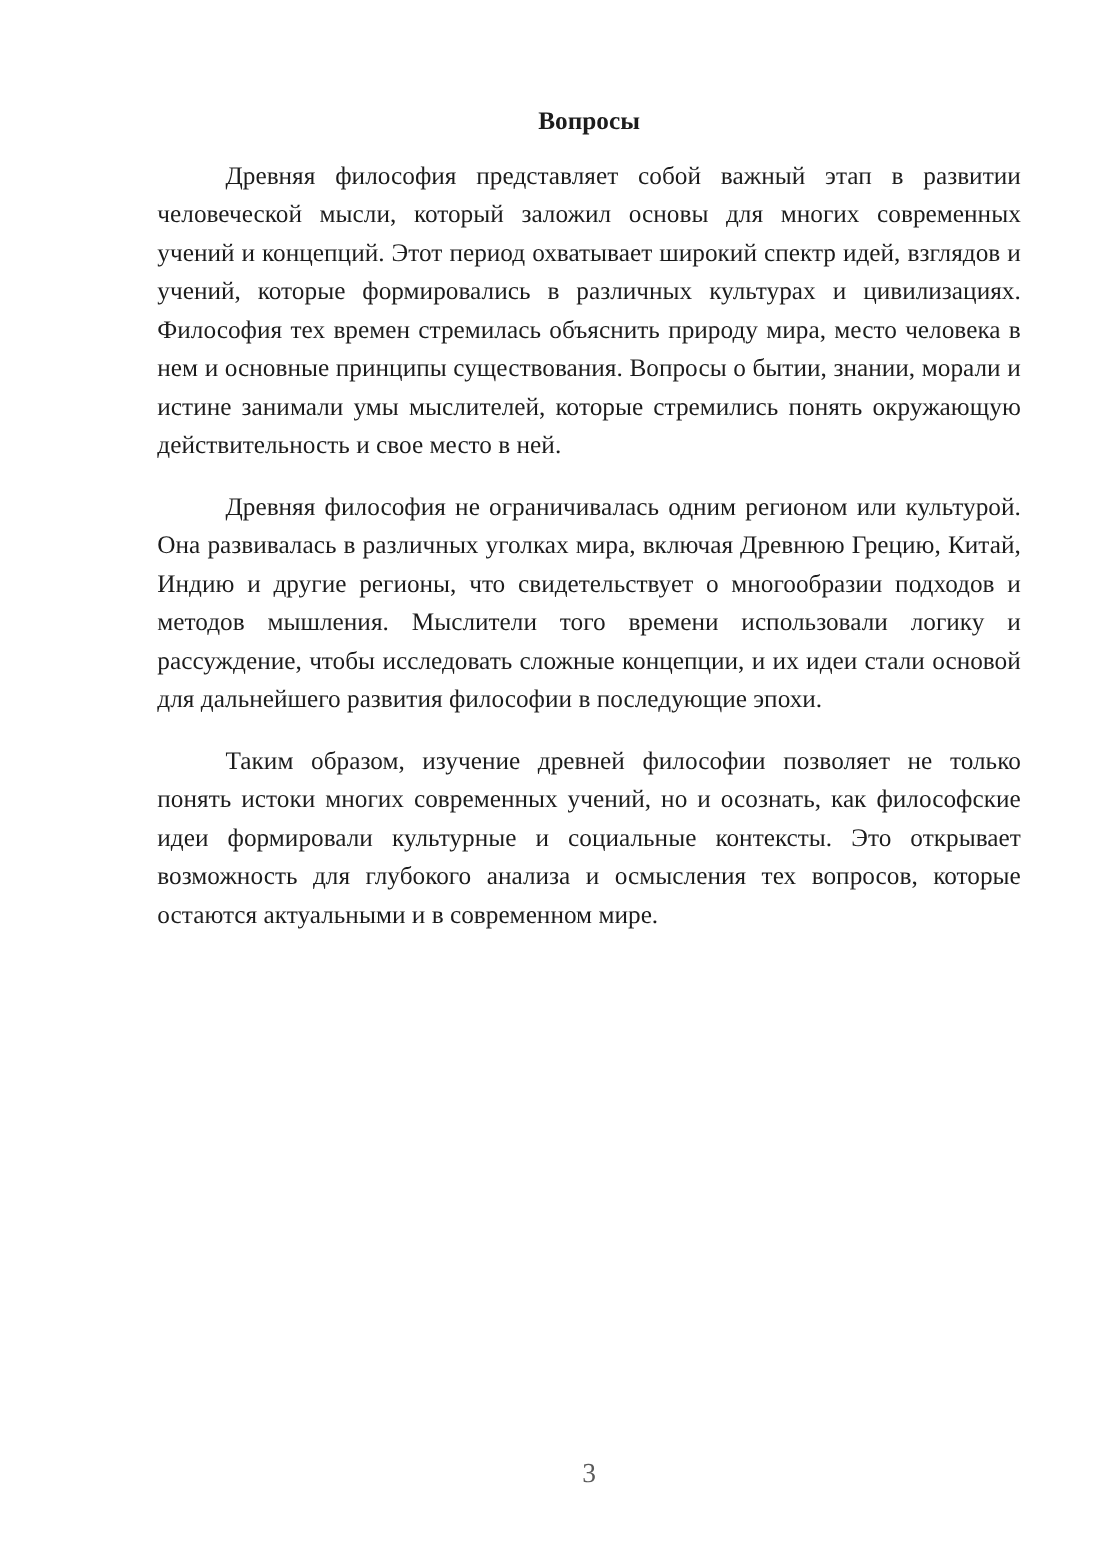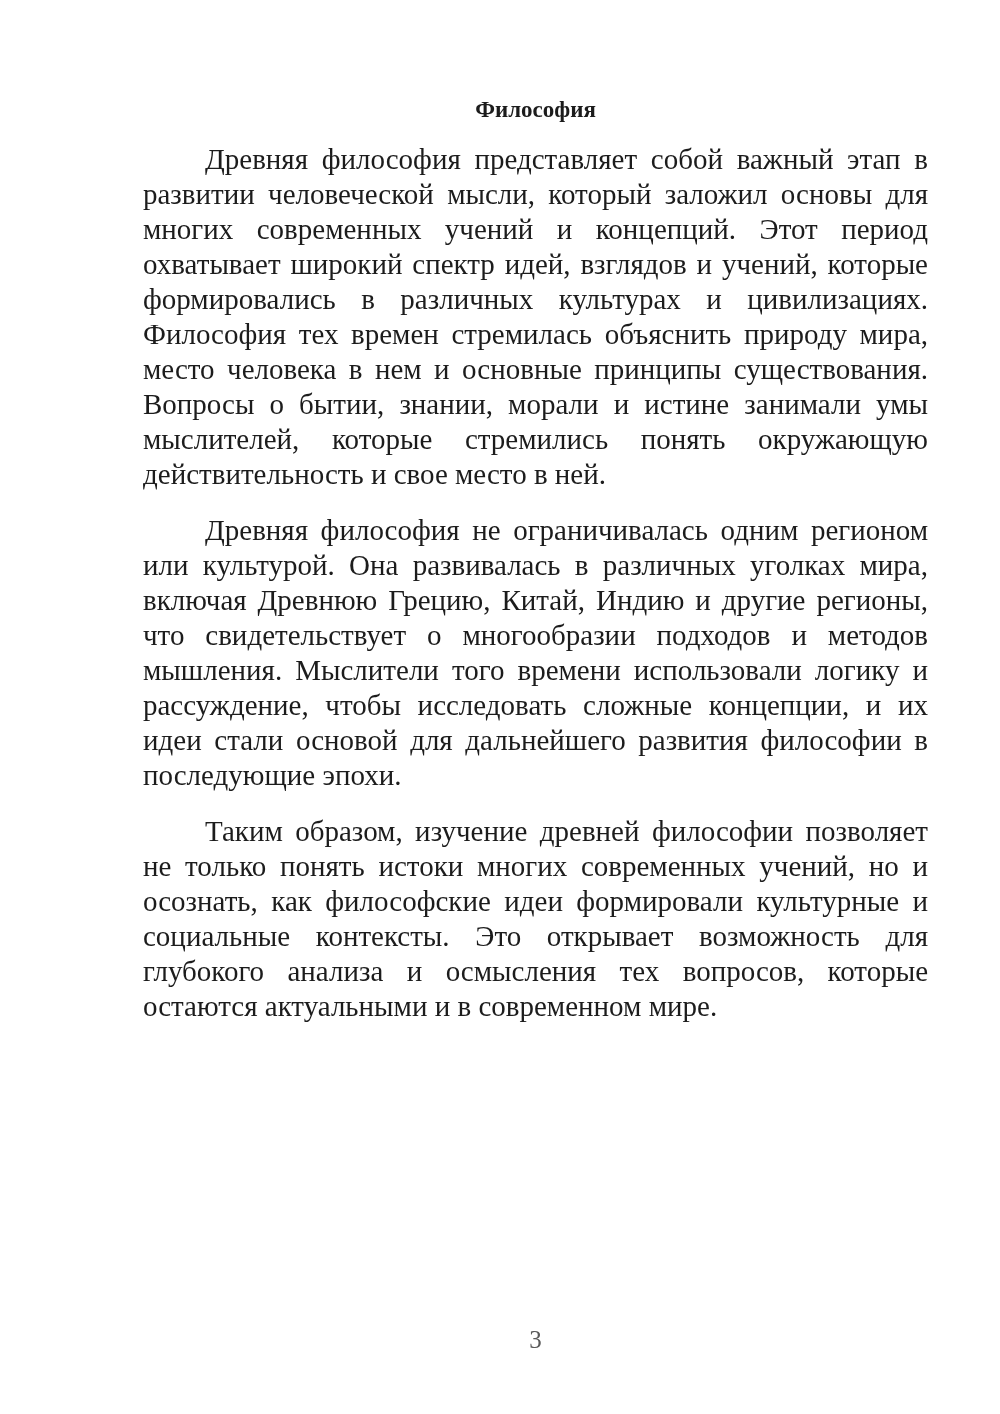--- a/index.html
+++ b/index.html
@@ -22,21 +22,21 @@
     padding: 92px 72px 0 143px;
   }
   .doc-title {
     font-size: 23px;
     font-weight: bold;
     line-height: 35px;
     text-align: center;
     margin: 0 0 15px 0;
   }
   .para {
-    font-size: 29px;
+    font-size: 23px;
     line-height: 35px;
     text-align: justify;
     text-indent: 62px;
     margin: 0 0 21px 0;
   }
   .para:last-of-type {
     margin-bottom: 0;
   }
   .page-number {
     position: absolute;
@@ -47,19 +47,19 @@
     font-size: 25px;
     line-height: 35px;
     color: #5a5a5a;
   }
 </style>
 </head>
 <body>
 
 <div class="page">
   <div class="content">
-    <h1 class="doc-title">Философия</h1>
+    <h1 class="doc-title">Вопросы</h1>
     <p class="para">Древняя философия представляет собой важный этап в развитии человеческой мысли, который заложил основы для многих современных учений и концепций. Этот период охватывает широкий спектр идей, взглядов и учений, которые формировались в различных культурах и цивилизациях. Философия тех времен стремилась объяснить природу мира, место человека в нем и основные принципы существования. Вопросы о бытии, знании, морали и истине занимали умы мыслителей, которые стремились понять окружающую действительность и свое место в ней.</p>
     <p class="para">Древняя философия не ограничивалась одним регионом или культурой. Она развивалась в различных уголках мира, включая Древнюю Грецию, Китай, Индию и другие регионы, что свидетельствует о многообразии подходов и методов мышления. Мыслители того времени использовали логику и рассуждение, чтобы исследовать сложные концепции, и их идеи стали основой для дальнейшего развития философии в последующие эпохи.</p>
     <p class="para">Таким образом, изучение древней философии позволяет не только понять истоки многих современных учений, но и осознать, как философские идеи формировали культурные и социальные контексты. Это открывает возможность для глубокого анализа и осмысления тех вопросов, которые остаются актуальными и в современном мире.</p>
   </div>
   <div class="page-number">3</div>
 </div>
 
 </body></html>

